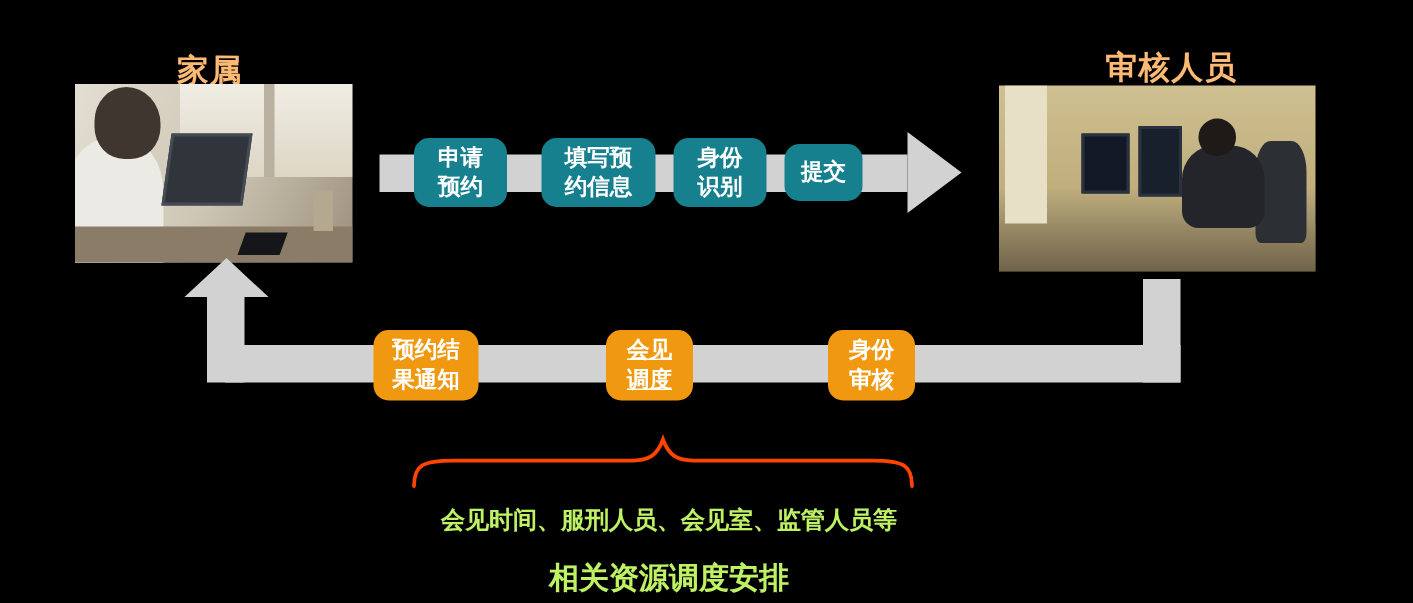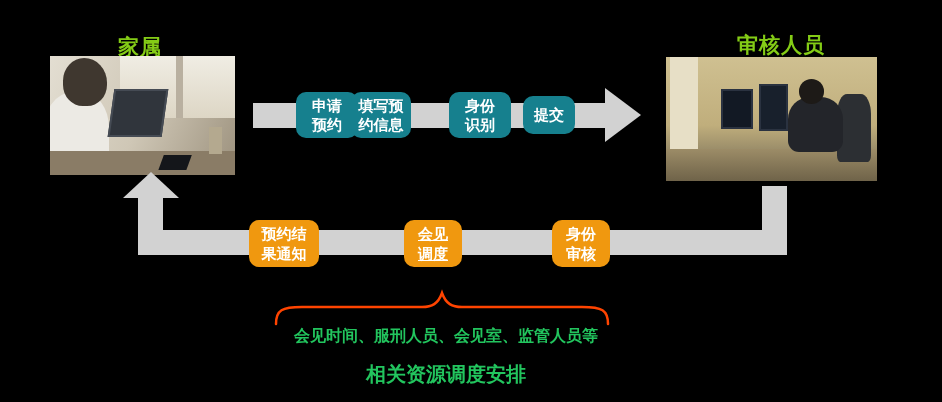--- a/index.html
+++ b/index.html
@@ -10,21 +10,21 @@
     position: relative;
     width: 942px;
     height: 402px;
     background: #000;
     overflow: hidden;
   }
 
   
   .actor-label {
     position: absolute;
-    color: #84cc16;
+    color: #fdba74;
     font-size: 21px;
     font-weight: bold;
     letter-spacing: 1px;
   }
   .actor-label.left  { left: 118px; top: 33px; }
   .actor-label.right { left: 737px; top: 31px; text-align: center; }
 
   
   .photo { position: absolute; overflow: hidden; }
   .photo.left  { left: 50px;  top: 56px; width: 185px; height: 119px;
@@ -80,34 +80,34 @@
     text-align: center;
     border-radius: 10px;
     display: flex;
     align-items: center;
     justify-content: center;
     white-space: pre-line;
   }
   .step.teal   { background: #16808e; }
   .step.orange { background: #f0980f; }
 
-  .step-apply     { left: 296px; top: 92px; width: 62px; height: 46px; }
-  .step-fill      { left: 351px; top: 92px; width: 60px; height: 46px; }
+  .step-apply     { left: 276px; top: 92px; width: 62px; height: 46px; }
+  .step-fill      { left: 361px; top: 92px; width: 76px; height: 46px; }
   .step-identify  { left: 449px; top: 92px; width: 62px; height: 46px; }
   .step-submit    { left: 523px; top: 96px; width: 52px; height: 38px; }
 
   .step-notify    { left: 249px; top: 220px; width: 70px; height: 47px; }
   .step-schedule  { left: 404px; top: 220px; width: 58px; height: 47px; text-decoration: underline; }
   .step-review    { left: 552px; top: 220px; width: 58px; height: 47px; }
 
   
   .brace { position: absolute; left: 272px; top: 288px; width: 340px; height: 38px; }
   .annotation {
-    position: absolute; left: 260px; top: 326px; width: 372px;
-    color: #22c55e; font-weight: bold; text-align: center;
+    position: absolute; left: 260px; top: 337px; width: 372px;
+    color: #bef264; font-weight: bold; text-align: center;
   }
   .annotation .line1 { font-size: 16px; margin-bottom: 14px; }
   .annotation .line2 { font-size: 20px; }
 </style>
 </head>
 <body>
 
 <div class="canvas">
 
   <div class="actor-label left">家属</div>

